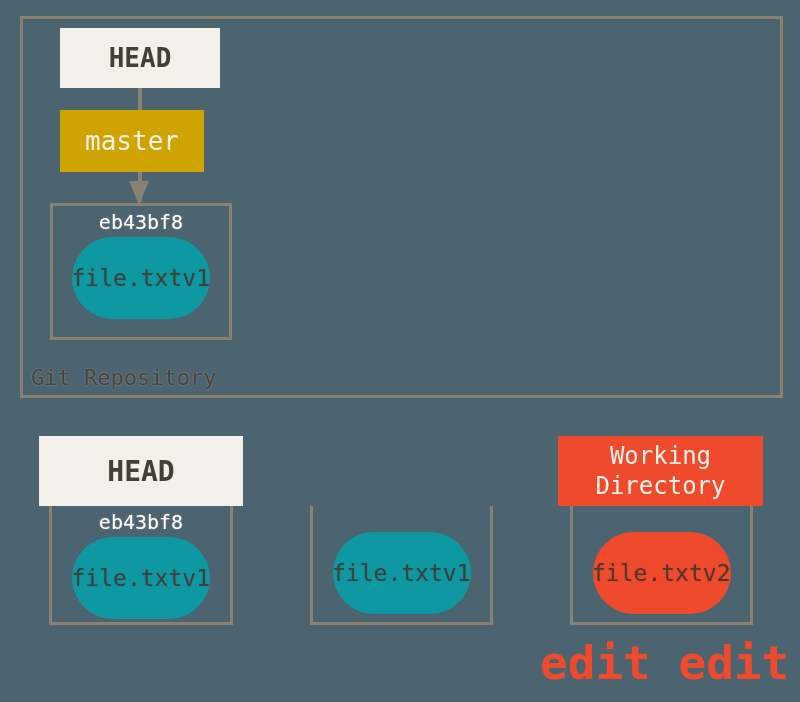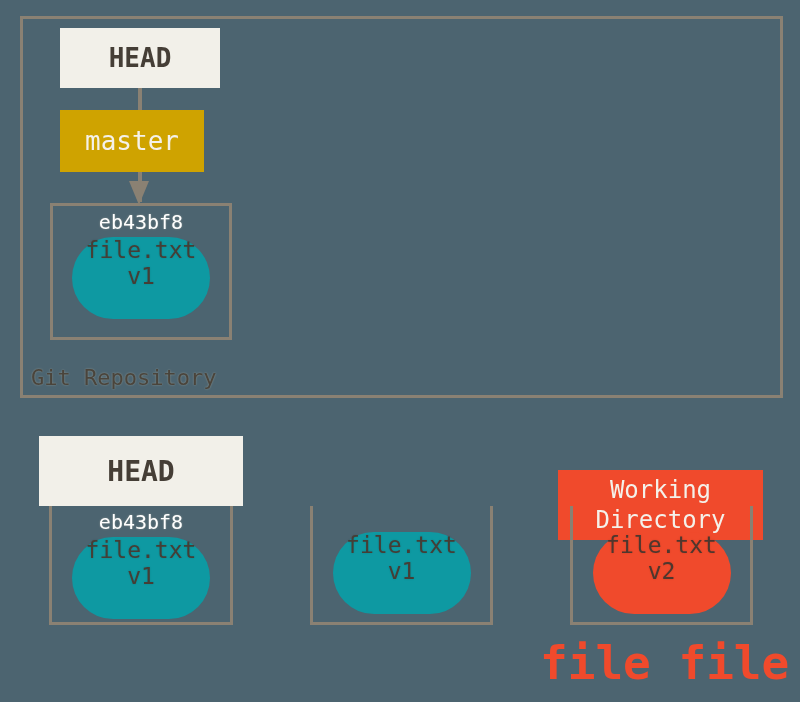--- a/index.html
+++ b/index.html
@@ -57,37 +57,37 @@
   .commit-top { left:27px; top:184px; width:182px; height:137px; }
   .no-top { border-top:none; }
 
   .hash {
     margin-top:4px;
     text-align:center;
     font-size:20px; color:#ffffff;
     text-shadow:0 0 2px rgba(222,214,192,0.45);
   }
   .pill {
-    display:flex; flex-direction:column;
-    align-items:center; justify-content:flex-start;
+    display:flex; flex-direction:row;
+    align-items:center; justify-content:flex-end;
     width:138px; height:82px;
     border-radius:41px;
     margin:3px auto 0;
     font-size:23px; line-height:1.15;
     color:#453E36;
     text-shadow:0 0 2px rgba(0,0,0,0.15);
   }
   .pill.teal { background:#0E99A2; }
   .pill.red  { background:#F04A2C; color:#4E372E; }
   .pill-lift { margin-top:26px; }
 
   
   .col-head-head  { left:39px;  top:436px; width:204px; height:70px; font-size:28px; }
   .col-head-index { left:298px; top:436px; width:205px; height:70px; font-size:26px; }
-  .col-head-wd    { left:558px; top:436px; width:205px; height:70px; font-size:24px; line-height:1.25; padding:0 14px;margin-top:34px; }
+  .col-head-wd    { left:558px; top:436px; width:205px; height:70px; font-size:24px; line-height:1.25; padding:0 14px; }
 
   .col-box-head  { left:49px;  top:506px; width:184px; height:119px; }
   .col-box-index { left:310px; top:506px; width:183px; height:119px; }
   .col-box-wd    { left:570px; top:506px; width:183px; height:119px; }
 
   .annotation {
     position:absolute; left:540px; top:636px;
     font-size:46px; font-weight:bold;
     color:#F04A2C;
     white-space:nowrap;
@@ -145,15 +145,15 @@
   <div class="hbox redbg col-head-wd">
     <span>Working Directory</span>
   </div>
   <div class="outline no-top col-box-wd">
     <div class="pill red pill-lift">
       <span>file.txt</span>
       <span>v2</span>
     </div>
   </div>
 
-  <div class="annotation">file file</div>
+  <div class="annotation">edit edit</div>
 
 </div>
 
 </body></html>

